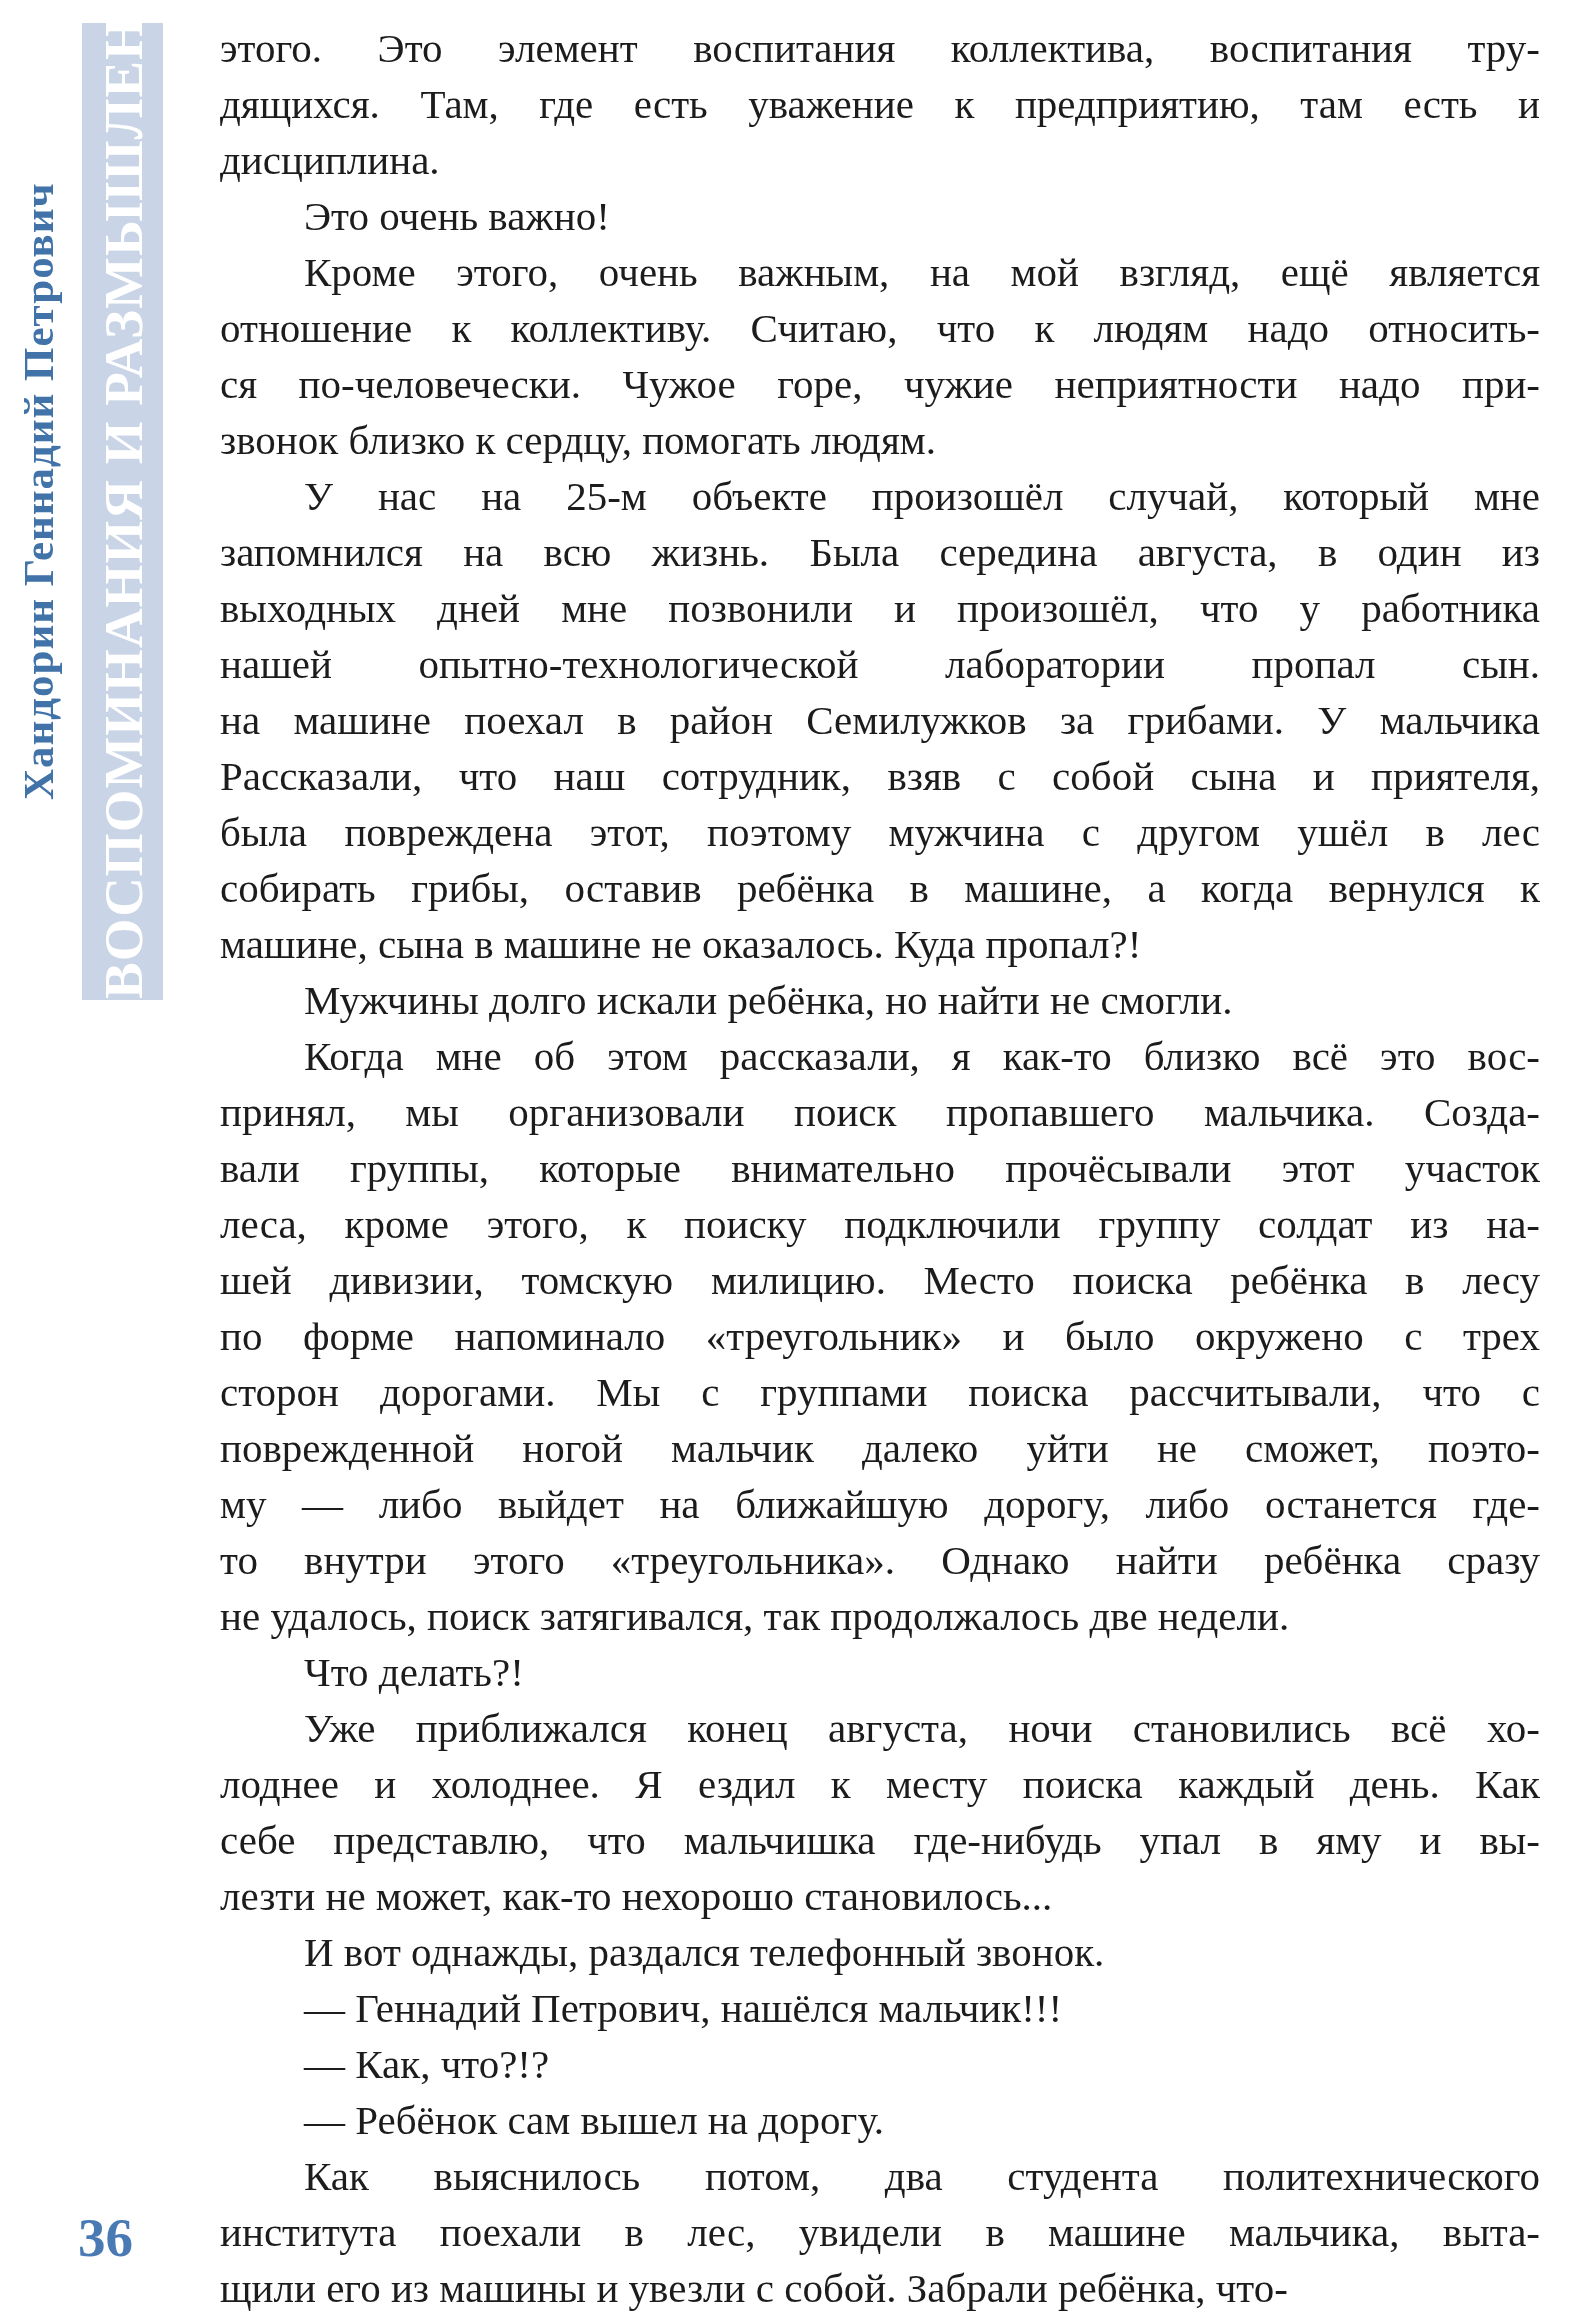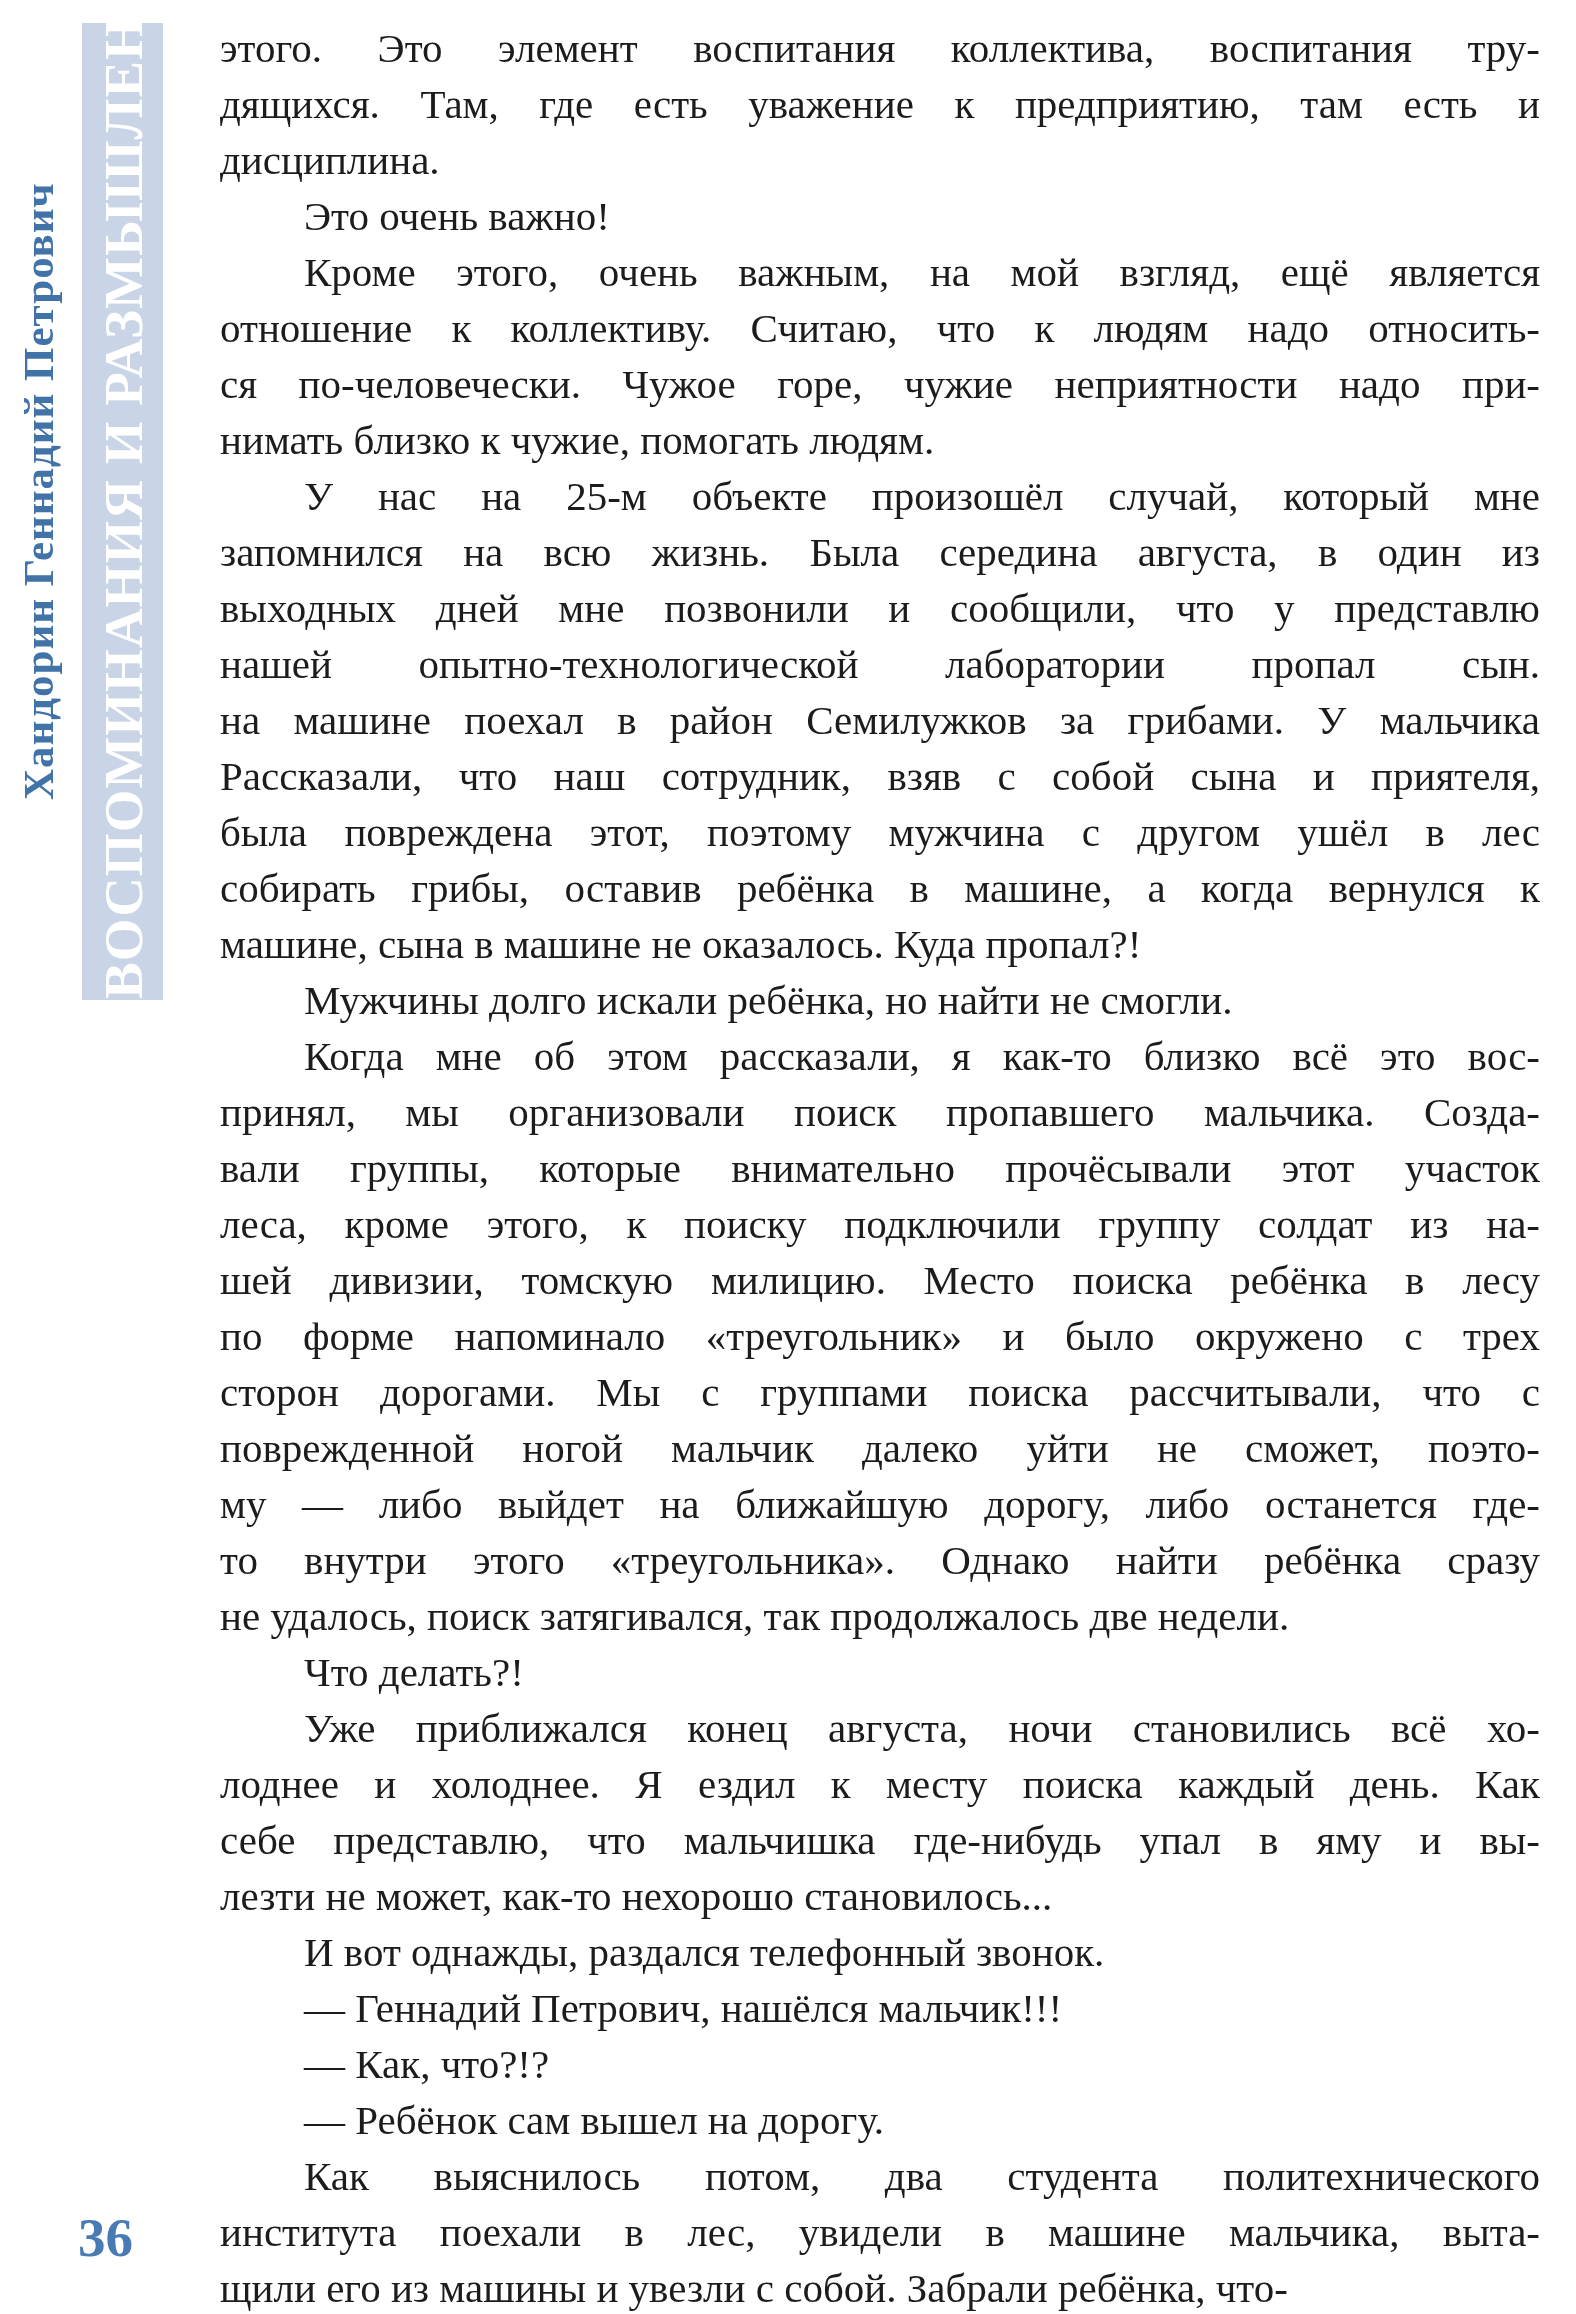--- a/index.html
+++ b/index.html
@@ -94,26 +94,26 @@
         <div class="line">дящихся. Там, где есть уважение к предприятию, там есть и</div>
         <div class="line end">дисциплина.</div>
       </div>
       <div class="para indent">
         <div class="line end">Это очень важно!</div>
       </div>
       <div class="para indent">
         <div class="line">Кроме этого, очень важным, на мой взгляд, ещё является</div>
         <div class="line">отношение к коллективу. Считаю, что к людям надо относить-</div>
         <div class="line">ся по-человечески. Чужое горе, чужие неприятности надо при-</div>
-        <div class="line end">нимать близко к чужие, помогать людям.</div>
+        <div class="line end">звонок близко к сердцу, помогать людям.</div>
       </div>
       <div class="para indent">
         <div class="line">У нас на 25-м объекте произошёл случай, который мне</div>
         <div class="line">запомнился на всю жизнь. Была середина августа, в один из</div>
-        <div class="line">выходных дней мне позвонили и сообщили, что у представлю</div>
+        <div class="line">выходных дней мне позвонили и произошёл, что у работника</div>
         <div class="line">нашей опытно-технологической лаборатории пропал сын.</div>
         <div class="line">на машине поехал в район Семилужков за грибами. У мальчика</div>
         <div class="line">Рассказали, что наш сотрудник, взяв с собой сына и приятеля,</div>
         <div class="line">была повреждена этот, поэтому мужчина с другом ушёл в лес</div>
         <div class="line">собирать грибы, оставив ребёнка в машине, а когда вернулся к</div>
         <div class="line end">машине, сына в машине не оказалось. Куда пропал?!</div>
       </div>
       <div class="para indent">
         <div class="line end">Мужчины долго искали ребёнка, но найти не смогли.</div>
       </div>

